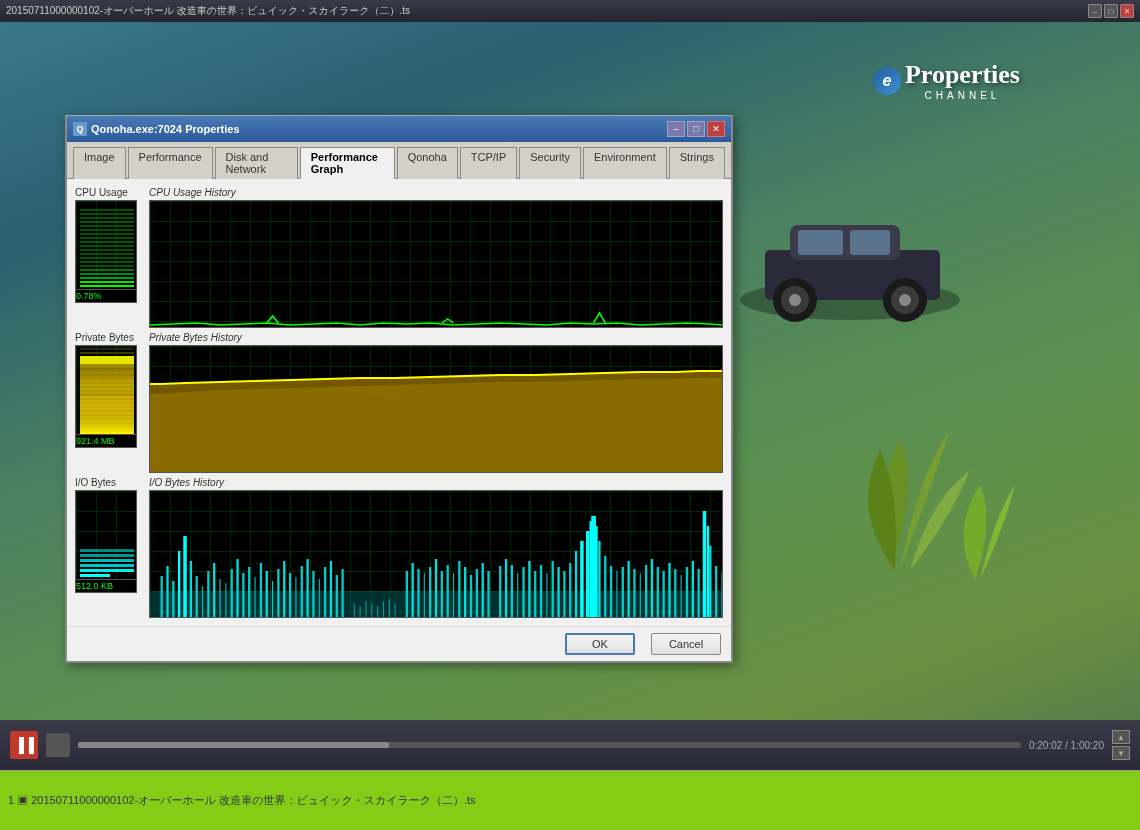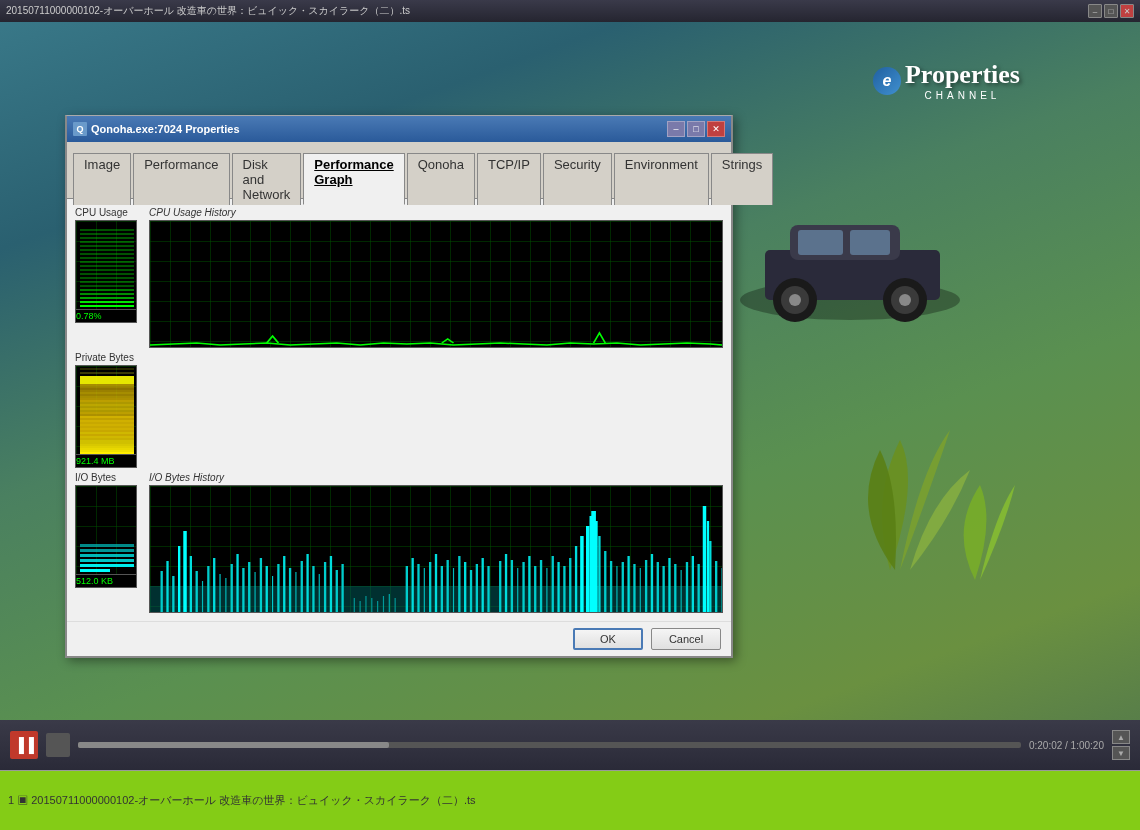--- a/index.html
+++ b/index.html
@@ -192,32 +192,31 @@
       background: #d4d0c8;
       border-bottom: 1px solid #888;
       gap: 2px;
     }
     .tab {
       padding: 3px 10px;
       border: 1px solid #888;
       border-bottom: none;
       background: #d4d0c8;
       cursor: pointer;
-      font-size: 13px;
+      font-size: 11px;
       color: #333;
       position: relative;
-      top: 7px;
+      top: 1px;
     }
     .tab.active {
       background: #f0f0f0;
       border-bottom: 1px solid #f0f0f0;
       z-index: 1;
       color: #000;
       font-weight: bold;
-      text-decoration: underline;
     }
 
     
     #content {
       padding: 8px;
       background: #f0f0f0;
     }
 
     
     #perf-content {
@@ -284,21 +283,21 @@
         linear-gradient(rgba(0,80,0,0.5) 1px, transparent 1px),
         linear-gradient(90deg, rgba(0,80,0,0.5) 1px, transparent 1px);
       background-size: 20px 20px;
     }
 
     
     #dialog-buttons {
       display: flex;
       justify-content: flex-end;
       padding: 6px 10px;
-      gap: 8px;
+      gap: 16px;
       background: #f0f0f0;
       border-top: 1px solid #ddd;
     }
     .dlg-btn {
       width: 70px;
       height: 22px;
       background: linear-gradient(to bottom, #f5f5f5, #e0e0e0);
       border: 1px solid #888;
       border-radius: 2px;
       cursor: pointer;
@@ -489,20 +488,35 @@
               <rect x="4" y="78" width="54" height="2" fill="#d0c000"></rect>
               <rect x="4" y="80" width="54" height="2" fill="#d8c800"></rect>
               <rect x="4" y="82" width="54" height="2" fill="#e0d000"></rect>
               <rect x="4" y="84" width="54" height="2" fill="#e8d800"></rect>
               <rect x="4" y="86" width="54" height="2" fill="#f0e000"></rect>
               <rect x="4" y="88" width="54" height="2" fill="#ffee00"></rect>
             </svg>
           </div>
           <div class="small-graph-value">921.4 MB</div>
         </div>
+        <div class="big-graph">
+          <div class="metric-label">Private Bytes History</div>
+          <div class="big-graph-canvas">
+            <div class="graph-grid"></div>
+
+            <svg width="100%" height="128" style="position:absolute;inset:0;" viewBox="0 0 490 128" preserveAspectRatio="none">
+
+              <polygon points="0,128 0,38 10,38 30,37 60,36 90,35 120,34 150,33 180,32 210,32 240,31 270,30 300,29 330,29 360,28 390,27 420,26 450,26 470,25 490,25 490,128" fill="#806000" opacity="0.9"></polygon>
+
+              <polyline points="0,38 10,38 30,37 60,36 90,35 120,34 150,33 180,32 210,32 240,31 270,30 300,29 330,29 360,28 390,27 420,26 450,26 470,25 490,25" fill="none" stroke="#ffff00" stroke-width="2"></polyline>
+
+              <polygon points="0,128 0,48 10,48 30,46 60,44 90,43 120,42 150,41 180,40 210,39 240,38 270,37 300,36 330,36 360,35 390,34 420,33 450,33 470,32 490,32 490,128" fill="#a08000" opacity="0.5"></polygon>
+            </svg>
+          </div>
+        </div>
       </div>
 
       <div class="metric-row">
         <div class="small-graph">
           <div class="metric-label">I/O Bytes</div>
           <div class="small-graph-canvas">
             <div class="graph-grid"></div>
             <svg width="62" height="90" style="position:absolute;bottom:0;left:0;">
 
               <rect x="4" y="60" width="54" height="3" fill="#00aaaa" opacity="0.8"></rect>

